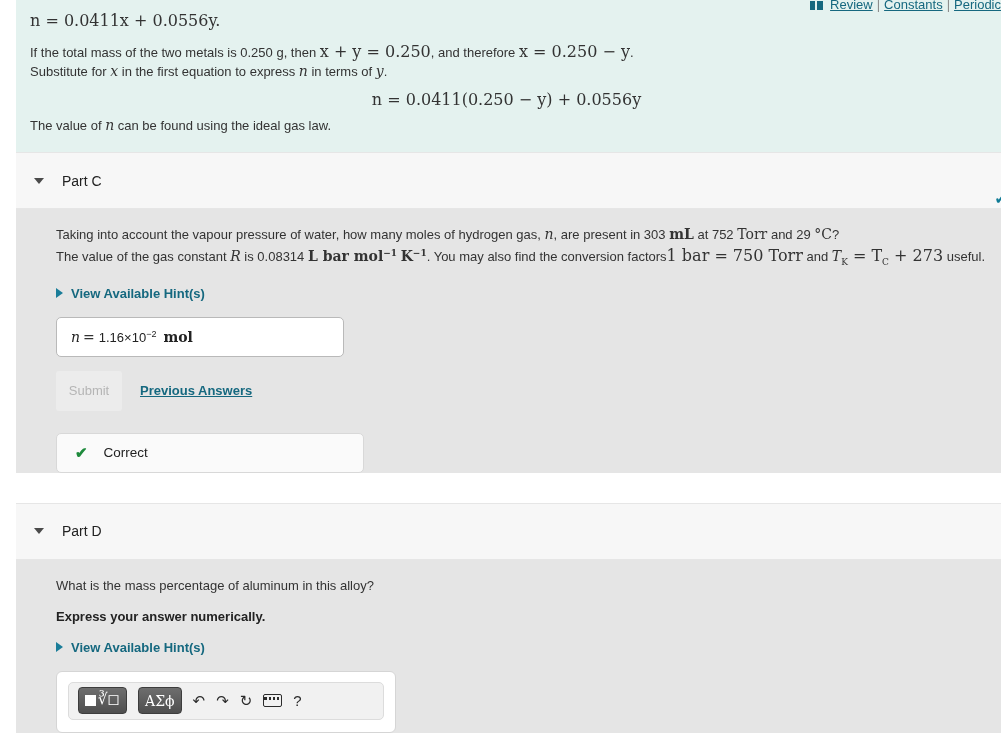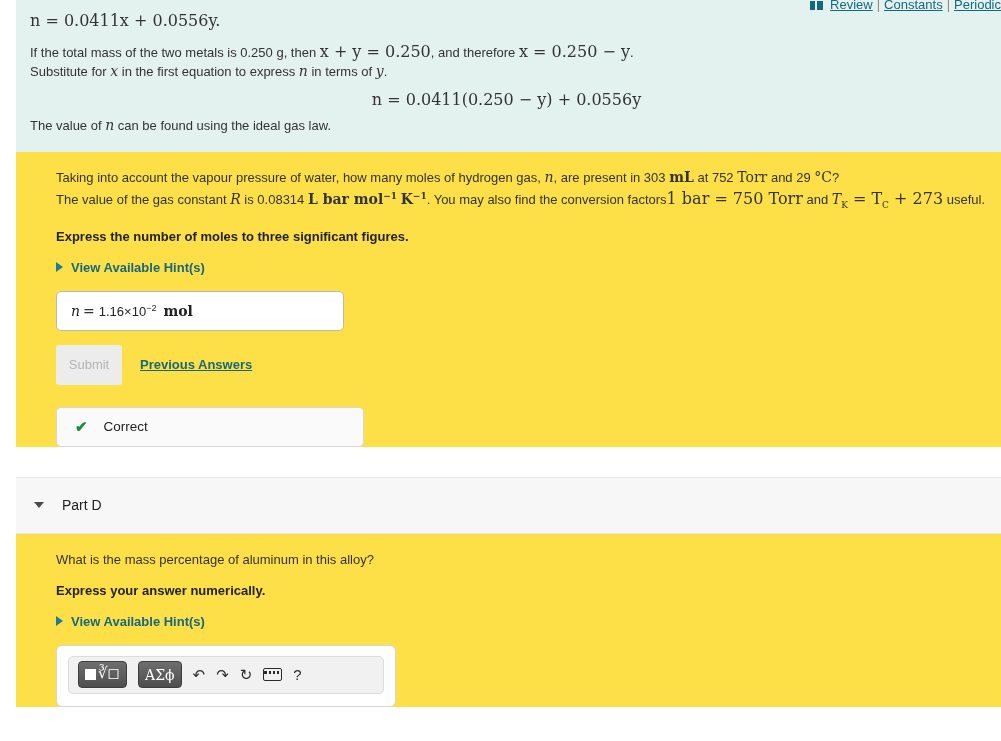--- a/index.html
+++ b/index.html
@@ -98,21 +98,21 @@
     bottom: 2px;
     color: #0f7b96;
     font-size: 15px;
     line-height: 1;
   }
 
   
   .part-body {
     margin-left: 16px;
     padding: 16px 0 0 40px;
-    background: #fde047;
+    background: #e5e5e5;
   }
   .qline { line-height: 19px; margin: 0; }
   .bold-instr { font-weight: bold; color: #222222; margin-top: 12px; }
 
   .hints {
     margin-top: 14px;
     color: #15687f;
     font-weight: bold;
     font-size: 13px;
     display: flex;
@@ -281,31 +281,35 @@
 
     <div class="eqline">
       <span class="mbig">n = 0.0411(0.250 − y) + 0.0556y</span>
     </div>
 
     <p>
       <span>The value of </span><span class="mi">n</span><span> can be found using the ideal gas law.</span>
     </p>
   </div>
 
+  <div class="part-header">
+    <span class="caret"></span>
+    <span class="part-title">Part C</span>
+    <span class="header-check">✔</span>
+  </div>
 
   <div class="part-body">
     <p class="qline">
       <span>Taking into account the vapour pressure of water, how many moles of hydrogen gas, </span><span class="mi">n</span><span>, are present in 303 </span><span class="mtxt">mL</span><span> at 752 </span><span class="mn">Torr</span><span> and 29 </span><span class="mn">°C</span><span>?</span>
     </p>
 
     <p class="qline">
       <span>The value of the gas constant </span><span class="mi">R</span><span> is 0.08314 </span><span class="mtxt">L bar mol</span><sup class="sm mtxt">−1</sup>&nbsp;<span class="mtxt">K</span><sup class="sm mtxt">−1</sup><span>. You may also find the conversion factors</span><span class="mbig">1 bar = 750 Torr</span><span> and </span><span class="mi">T</span><sub class="sm mn">K</sub><span class="mbig"> = T</span><sub class="sm mn">C</sub><span class="mbig"> + 273</span><span> useful.</span>
     </p>
 
-    <p class="qline bold-instr">Express the number of moles to three significant figures.</p>
 
     <div class="hints">
       <span class="hint-caret"></span>
       <span>View Available Hint(s)</span>
     </div>
 
     <div class="answer-box">
       <span class="ans-var">n</span>
       <span class="ans-eq">=</span>
       <span class="ans-val"><span>1.16×10</span><sup class="sm">−2</sup></span>

